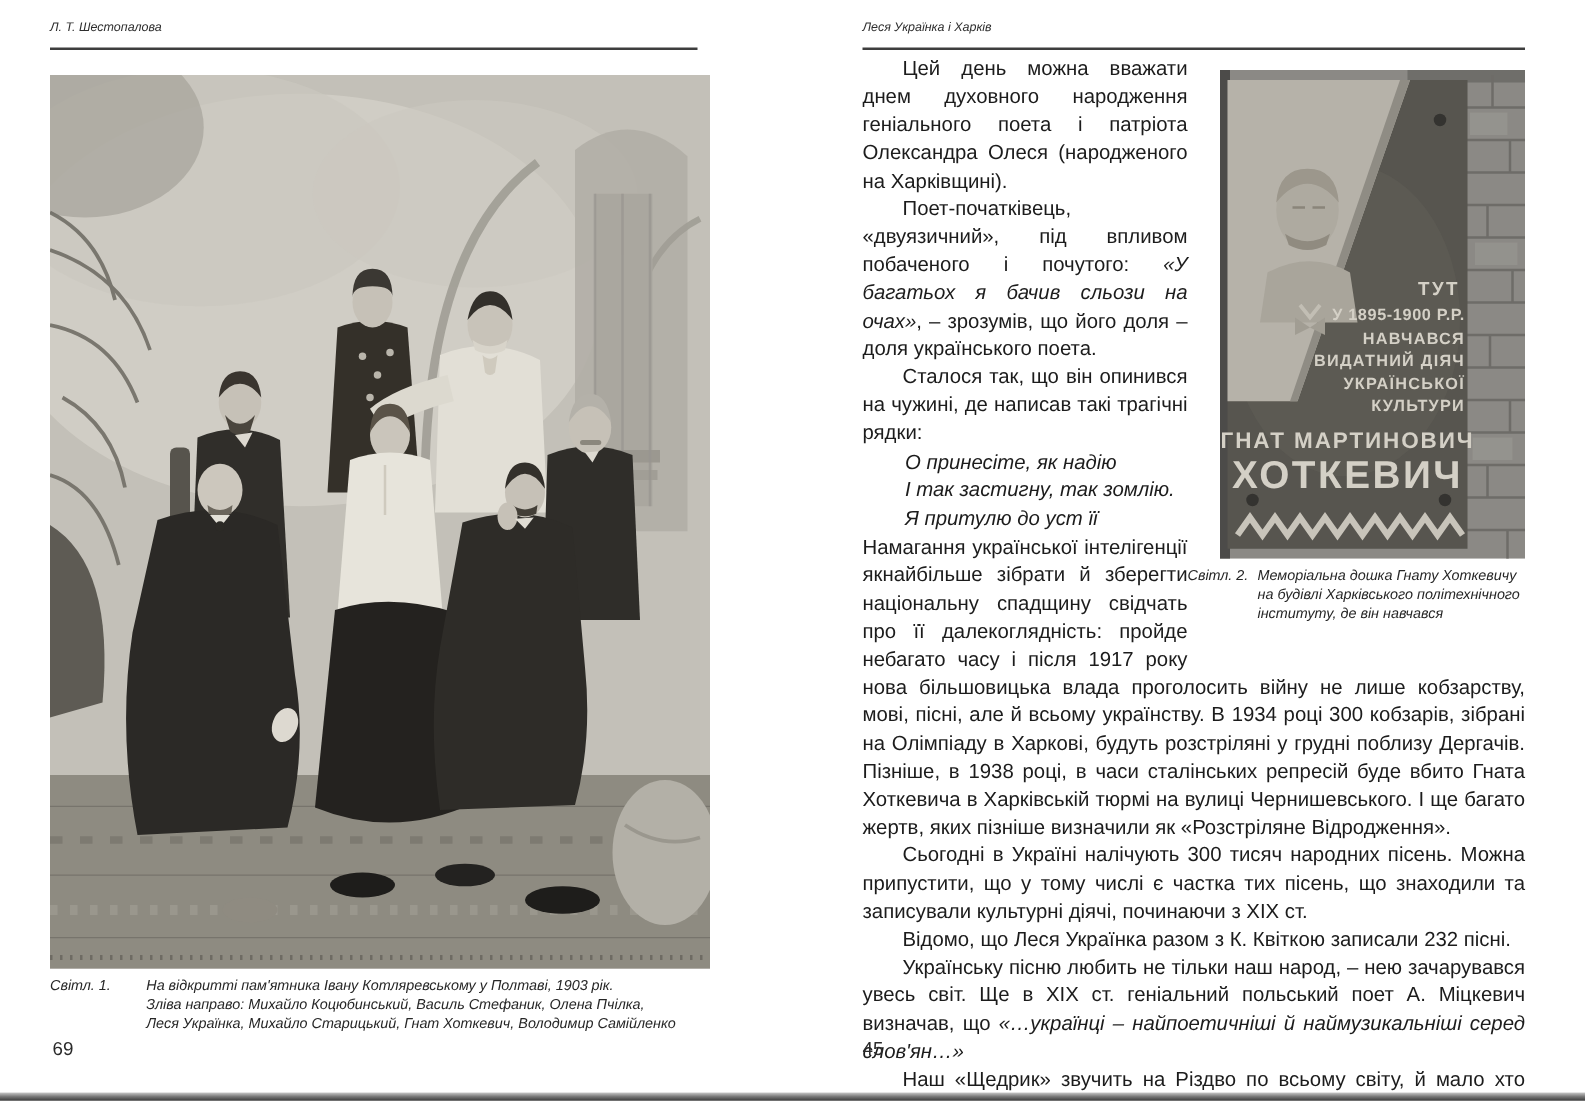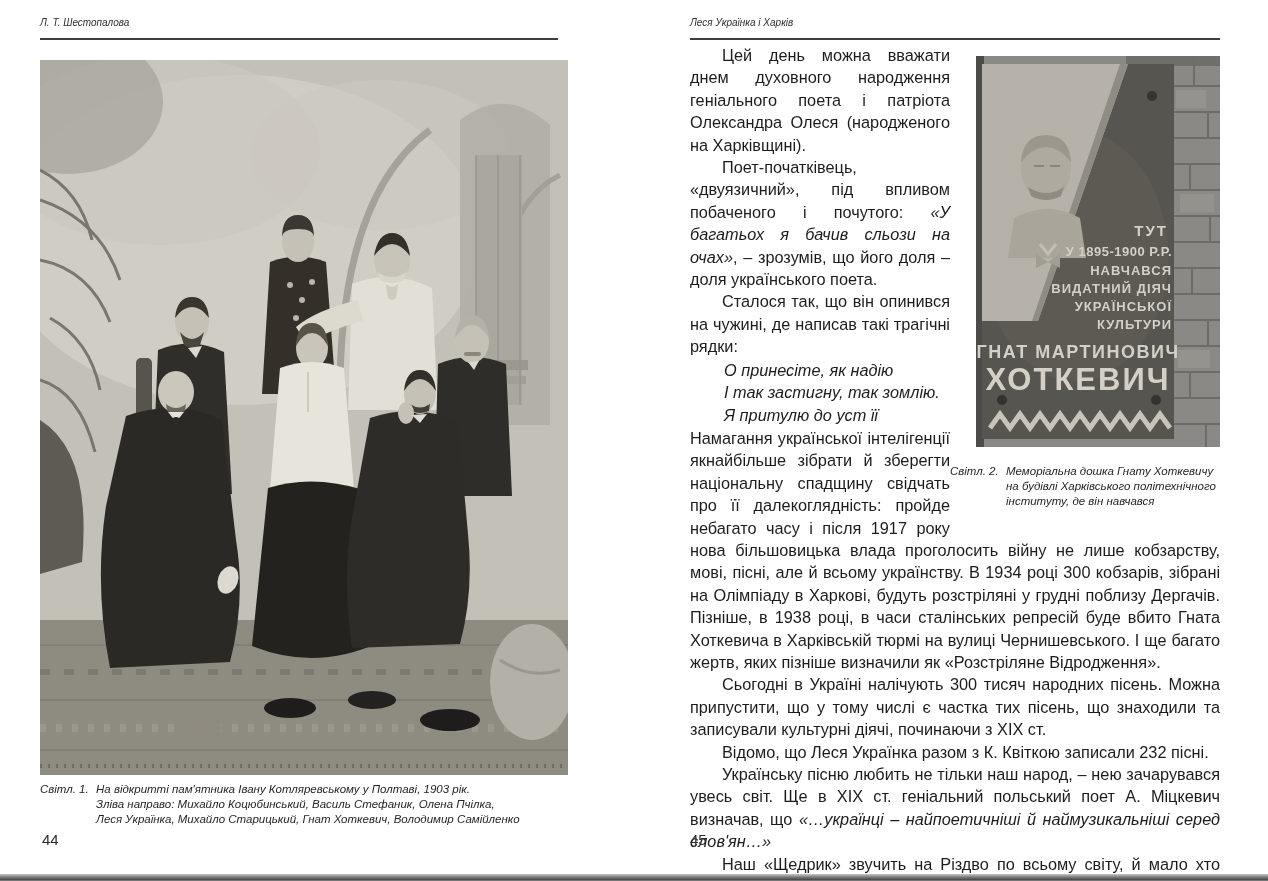--- a/index.html
+++ b/index.html
@@ -16,33 +16,33 @@
   #rule-left { left:40px; width:518px; }
   #rule-right { left:690px; width:530px; }
 
   #photo1 { position:absolute; left:40px; top:60px; width:528px; height:715px; display:block; }
 
   .caption {
     display:flex; font-style:italic; font-size:11.5px; line-height:15px; color:#262626;
     text-align:left;
   }
   .cap-label { width:56px; flex:none; }
-  #caption1 { position:absolute; left:40px; top:782px; width:528px; }
+  #caption1 { position:absolute; left:40px; top:782px; width:528px;gap:21px; }
 
   .page-number { position:absolute; top:831px; font-size:15px; color:#2a2a2a; }
   #pn-left { left:42px; }
   #pn-right { left:690px; width:530px; text-align:left; }
 
   #right-body {
     position:absolute; left:690px; top:44px; width:530px;
     font-size:16.3px; line-height:22.4px; text-align:justify;
   }
   #photo2-float { float:right; width:270px; margin:12px 0 18px 0; }
   #plaque-svg { display:block; width:244px; height:391px; margin-left:26px; }
-  #caption2 { margin-top:17px; }
+  #caption2 { margin-top:7px; }
 
   #right-body p { margin:0; text-indent:32px; }
   #right-body p.flush { text-indent:0; }
   .poem-line { margin-left:34px; font-style:italic; }
   .poem-block { margin:1px 0; }
   .it { font-style:italic; }
 
   #scan-bar {
     position:absolute; left:0; bottom:0; width:1268px; height:7px;
     background:linear-gradient(180deg,#c9c9c9 0%, #7a7a7a 45%, #4d4d4d 80%, #8c8c8c 100%);
@@ -147,21 +147,21 @@
 </svg>
 
 <div class="caption" id="caption1">
   <div class="cap-label">Світл. 1.</div>
   <div>
     <div>На відкритті пам'ятника Івану Котляревському у Полтаві, 1903 рік.</div>
     <div>Зліва направо: Михайло Коцюбинський, Василь Стефаник, Олена Пчілка,</div>
     <div>Леся Українка, Михайло Старицький, Гнат Хоткевич, Володимир Самійленко</div>
   </div>
 </div>
-<div class="page-number" id="pn-left">44</div>
+<div class="page-number" id="pn-left">69</div>
 
 <div id="right-body">
 
   <div id="photo2-float">
     <svg id="plaque-svg" viewBox="0 0 244 391" xmlns="http://www.w3.org/2000/svg">
       <rect width="244" height="391" fill="#8b8985"></rect>
       <rect x="0" y="0" width="8" height="391" fill="#4c4b49"></rect>
       <rect x="150" y="0" width="94" height="10" fill="#6f6e6a"></rect>
 
       <g stroke="#6e6c68" stroke-width="2">

